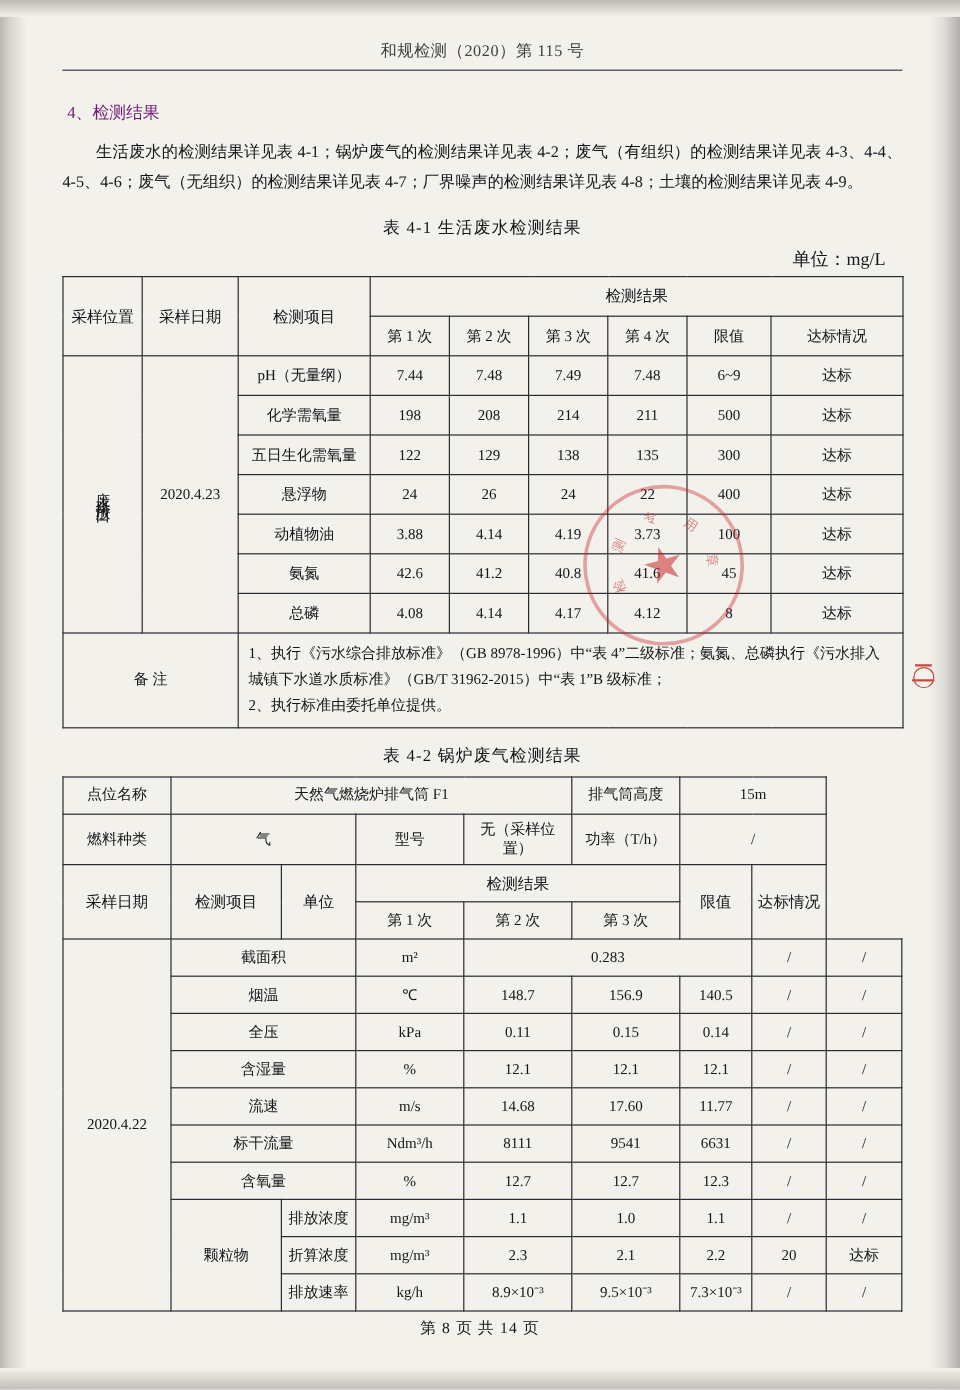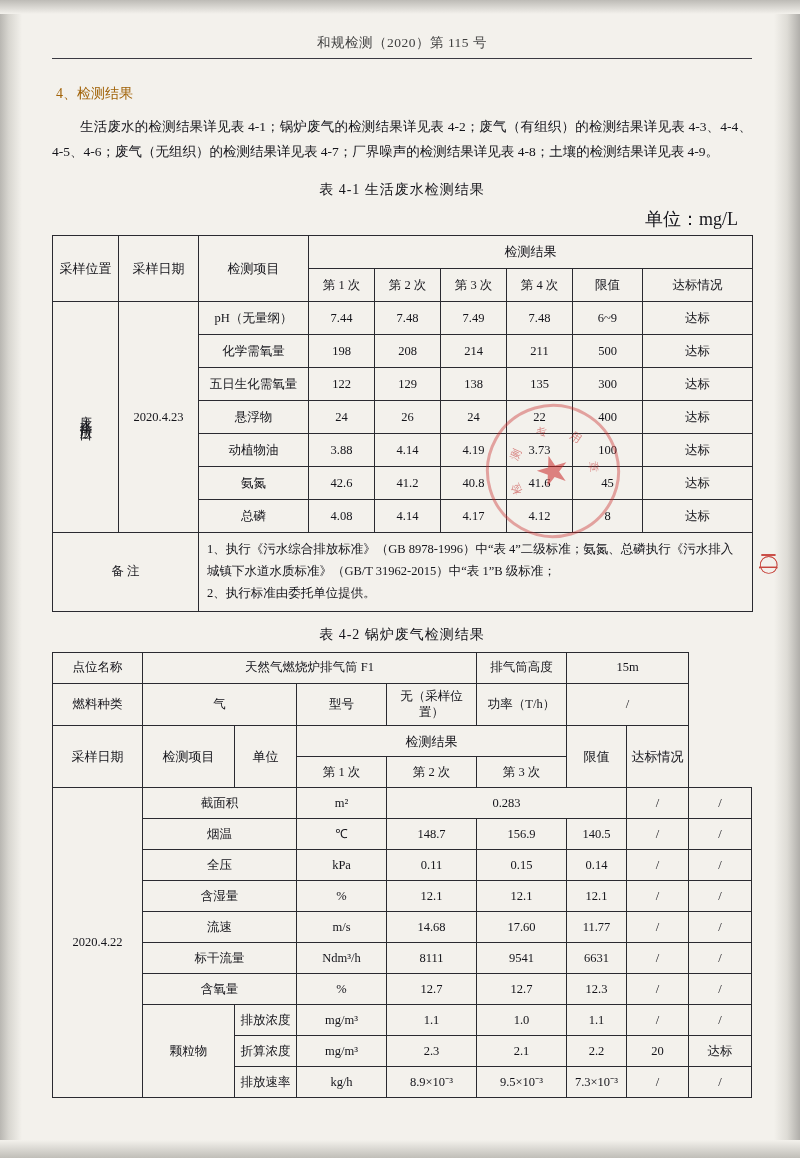--- a/index.html
+++ b/index.html
@@ -61,21 +61,21 @@
     color: #404040;
     padding-bottom: 6px;
   }
   .header-rule {
     border-bottom: 1px solid #3a3a42;
     margin: 0 0 26px 0;
   }
 
   .sec-title {
     font-size: 14px;
-    color: #a16207;
+    color: #701a75;
     margin: 0 0 12px 4px;
   }
   .para {
     font-size: 13.5px;
     line-height: 1.85;
     color: #14141a;
     text-align: justify;
     margin: 0 0 16px 0;
     text-indent: 28px;
     font-family: Liberation Serif, serif;
@@ -83,21 +83,21 @@
 
   .tbl-caption {
     text-align: center;
     font-size: 14px;
     color: #14141a;
     margin: 14px 0 8px 0;
     letter-spacing: 1px;
   }
   .unit-line {
     text-align: right;
-    font-size: 18px;
+    font-size: 15px;
     color: #14141a;
     margin: 0 14px 4px 0;
   }
 
   table {
     border-collapse: collapse;
     width: 700px;
     table-layout: fixed;
   }
   table td, table th {
@@ -451,13 +451,14 @@
         <span style="transform: rotate(-100deg) translate(-50%, -48px);">检</span>
         <span style="transform: rotate(-50deg) translate(-50%, -48px);">测</span>
         <span style="transform: rotate(0deg) translate(-50%, -48px);">专</span>
         <span style="transform: rotate(50deg) translate(-50%, -48px);">用</span>
         <span style="transform: rotate(100deg) translate(-50%, -48px);">章</span>
       </div>
   </div>
 
   <div class="side-red">二〇二〇</div>
 
+  <div class="footer">第 8 页 共 14 页</div>
 </div>
 
 </body></html>

